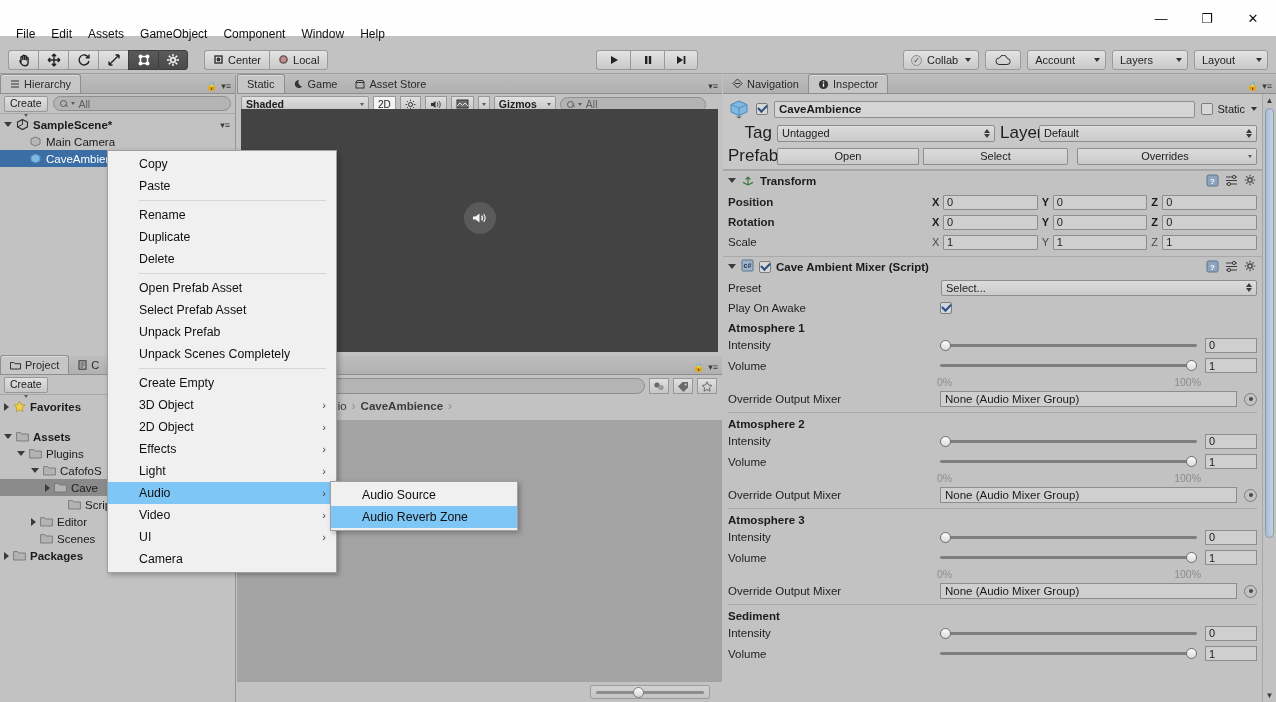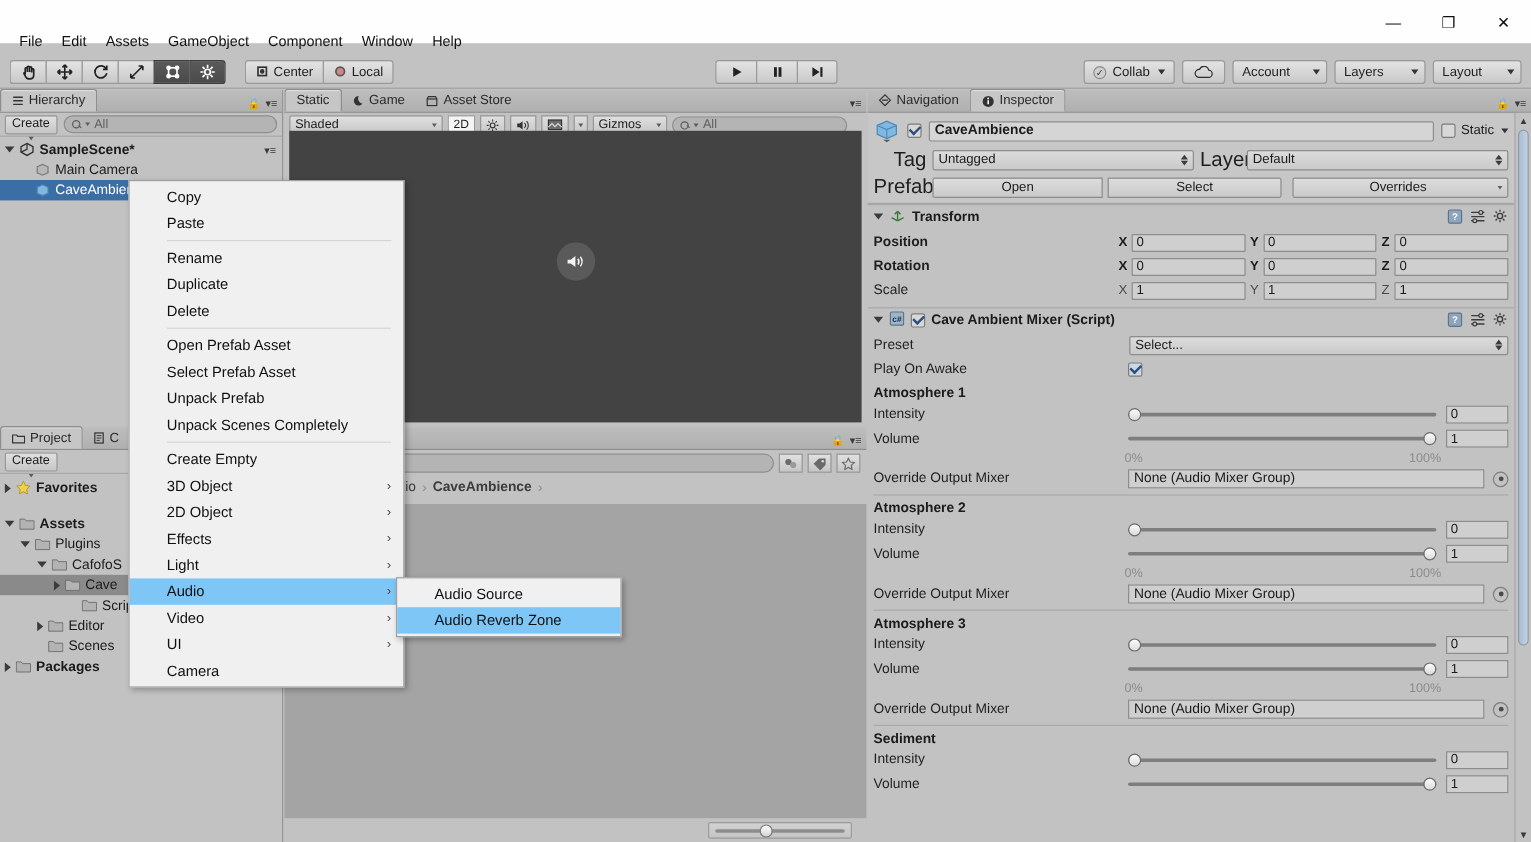--- a/index.html
+++ b/index.html
@@ -121,21 +121,21 @@
   .cube-ic { width:13px;height:13px; flex:none; }
   .scene-ic { width:13px;height:13px; flex:none; }
   .bold { font-weight:bold; }
 
   
   .sceneview { position:absolute; left:237px; top:75px; width:485px; height:280px; background:#c2c2c2; }
   .scene-sub { height:20px; background:#c2c2c2; display:flex; align-items:center; gap:4px; padding:0 4px; }
   .drop {
     height:16px; background:linear-gradient(#e0e0e0,#c6c6c6); border:1px solid #989898;
     border-radius:2px; display:flex; align-items:center; justify-content:space-between;
-    padding:0 4px; font-size:10.5px; gap:6px;
+    padding:0 4px; font-size:10.5px; gap:6px;font-weight:bold;
   }
   .tgl {
     height:16px; min-width:18px; background:linear-gradient(#e0e0e0,#c6c6c6); border:1px solid #989898;
     display:flex;align-items:center;justify-content:center; font-size:10px; padding:0 4px;
   }
   .tgl.on { background:#f4f4f4; }
   .scene-canvas { position:absolute; left:4px; top:34px; right:4px; bottom:3px; background:#434343; }
   .audio-gizmo {
     position:absolute; left:50%; top:93px; transform:translateX(-50%);
     width:32px;height:32px;border-radius:50%; background:#5a5a5a;

